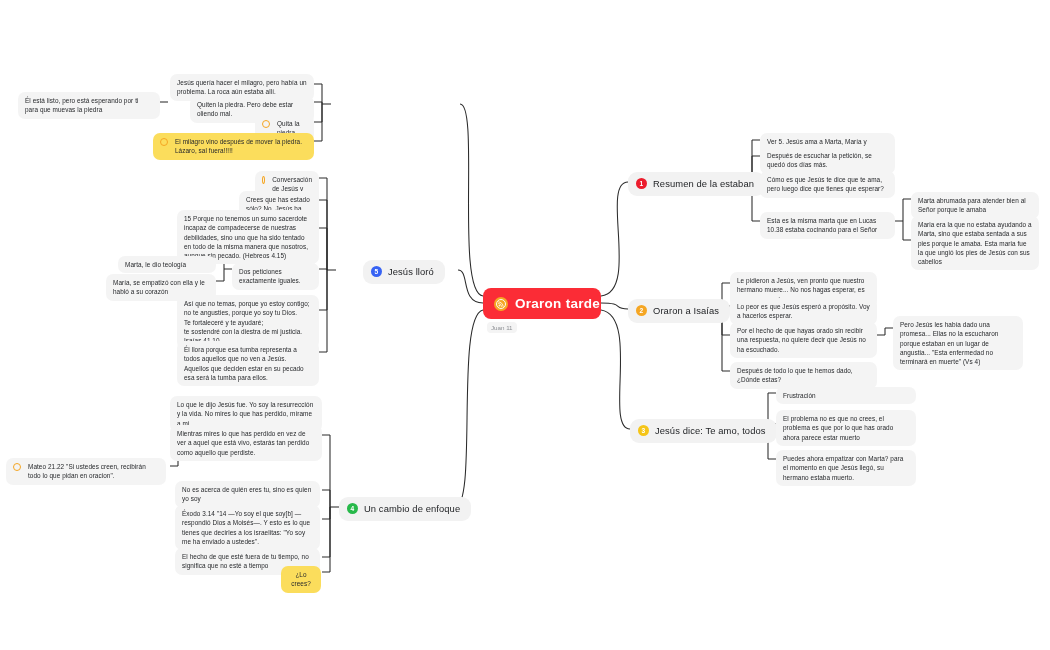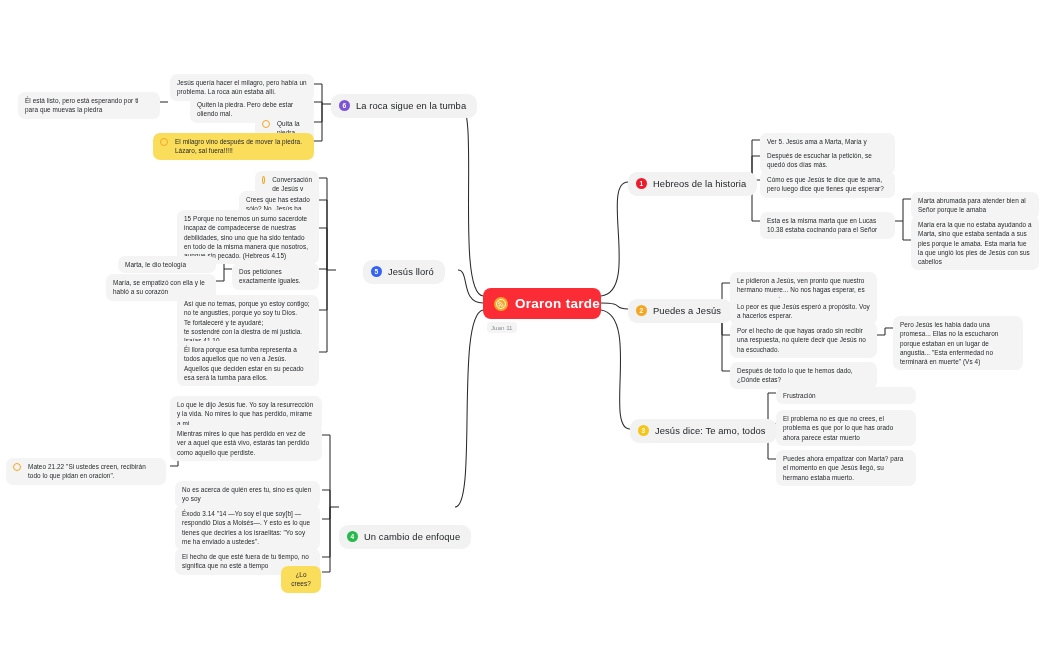--- a/index.html
+++ b/index.html
@@ -175,48 +175,48 @@
         <path d="M4.2,7.2 A4.6,4.6 0 0 1 8.8,11.8" fill="none" stroke="#ffffff" stroke-width="1.3" stroke-linecap="round"></path>
         <path d="M4.2,4.6 A7.2,7.2 0 0 1 11.4,11.8" fill="none" stroke="#ffffff" stroke-width="1.3" stroke-linecap="round"></path>
       </svg>
     </span>
     <span>Oraron tarde</span>
   </div>
   <div id="subtitle">Juan 11</div>
 
   <div class="node branch" style="left:628px; top:172px;">
     <span class="badge" style="background:#ec1c2d;">1</span>
-    <span>Hebreos de la historia</span>
+    <span>Resumen de la estaban</span>
   </div>
   <div class="node plain" style="left:760px; top:133px; width:135px;">Ver 5. Jesús ama a Marta, María y Lazaro</div>
   <div class="node plain" style="left:760px; top:147px; width:135px;">Después de escuchar la petición, se quedó dos días más.</div>
   <div class="node plain" style="left:760px; top:171px; width:135px;">Cómo es que Jesús te dice que te ama, pero luego dice que tienes que esperar?</div>
   <div class="node plain" style="left:760px; top:212px; width:135px;">Esta es la misma marta que en Lucas 10.38 estaba cocinando para el Señor</div>
   <div class="node plain" style="left:911px; top:192px; width:128px;">Marta abrumada para atender bien al Señor porque le amaba</div>
   <div class="node plain" style="left:911px; top:216px; width:128px;">Maria era la que no estaba ayudando a Marta, sino que estaba sentada a sus pies porque le amaba. Esta maria fue la que ungió los pies de Jesús con sus cabellos</div>
 
   <div class="node branch" style="left:628px; top:299px;">
     <span class="badge" style="background:#f5a623;">2</span>
-    <span>Puedes a Jesús</span>
+    <span>Oraron a Isaías</span>
   </div>
   <div class="node plain" style="left:730px; top:272px; width:147px;">Le pidieron a Jesús, ven pronto que nuestro hermano muere... No nos hagas esperar, es una emergencia.</div>
   <div class="node plain" style="left:730px; top:298px; width:147px;">Lo peor es que Jesús esperó a propósito. Voy a hacerlos esperar.</div>
   <div class="node plain" style="left:730px; top:322px; width:147px;">Por el hecho de que hayas orado sin recibir una respuesta, no quiere decir que Jesús no ha escuchado.</div>
   <div class="node plain" style="left:730px; top:362px; width:147px;">Después de todo lo que te hemos dado, ¿Dónde estas?</div>
   <div class="node plain" style="left:893px; top:316px; width:130px;">Pero Jesús les había dado una promesa... Ellas no la escucharon porque estaban en un lugar de angustia... "Esta enfermedad no terminará en muerte" (Vs 4)</div>
 
   <div class="node branch" style="left:630px; top:419px;">
     <span class="badge" style="background:#f5c518; color:#ffffff;">3</span>
     <span>Jesús dice: Te amo, todos</span>
   </div>
   <div class="node plain" style="left:776px; top:387px; width:140px;">Frustración</div>
   <div class="node plain" style="left:776px; top:410px; width:140px;">El problema no es que no crees, el problema es que por lo que has orado ahora parece estar muerto</div>
   <div class="node plain" style="left:776px; top:450px; width:140px;">Puedes ahora empatizar con Marta? para el momento en que Jesús llegó, su hermano estaba muerto.</div>
 
-  <div class="node branch" style="left:339px; top:497px;margin-top:28px;">
+  <div class="node branch" style="left:339px; top:497px;">
     <span class="badge" style="background:#27b94a;">4</span>
     <span>Un cambio de enfoque</span>
   </div>
 
   <div class="node plain with-ico" style="left:186px; top:427px; width:136px;">
     <span class="leaf-ico dual"></span>
     <span class="leaf-ico red dual"></span>
     <span class="txt">Juan 11.21-27 | Conversación entre marta y Jesús...</span>
   </div>
   <div class="node plain" style="left:170px; top:396px; width:152px;">Lo que le dijo Jesús fue. Yo soy la resurrección y la vida. No mires lo que has perdido, mírame a mi.</div>
@@ -244,24 +244,20 @@
   <div class="node plain" style="left:232px; top:263px; width:87px;">Dos peticiones exactamente iguales.</div>
   <div class="node plain" style="left:118px; top:256px; width:98px;">Marta, le dio teología</div>
   <div class="node plain" style="left:106px; top:274px; width:110px;">María, se empatizó con ella y le habló a su corazón</div>
   <div class="node plain" style="left:177px; top:295px; width:142px; white-space:pre-line;">Así que no temas, porque yo estoy contigo;
    no te angusties, porque yo soy tu Dios.
 Te fortaleceré y te ayudaré;
    te sostendré con la diestra de mi justicia.
 Isaías 41.10</div>
   <div class="node plain" style="left:177px; top:341px; width:142px;">Él llora porque esa tumba representa a todos aquellos que no ven a Jesús. Aquellos que deciden estar en su pecado esa será la tumba para ellos.</div>
 
-  <div class="node branch" style="left:331px; top:94px;">
-    <span class="badge" style="background:#7b55d6;">6</span>
-    <span>La roca sigue en la tumba</span>
-  </div>
   <div class="node plain" style="left:170px; top:74px; width:144px;">Jesús quería hacer el milagro, pero había un problema. La roca aún estaba allí.</div>
   <div class="node plain" style="left:190px; top:96px; width:124px;">Quiten la piedra. Pero debe estar oliendo mal.</div>
   <div class="node plain" style="left:18px; top:92px; width:142px;">Él está listo, pero está esperando por ti para que muevas la piedra</div>
   <div class="node plain with-ico" style="left:255px; top:115px; width:59px;">
     <span class="leaf-ico"></span>
     <span class="txt">Quita la piedra</span>
   </div>
   <div class="node hl with-ico" style="left:153px; top:133px; width:161px;">
     <span class="leaf-ico"></span>
     <span class="txt">El milagro vino después de mover la piedra. Lázaro, sal fuera!!!!!</span>

